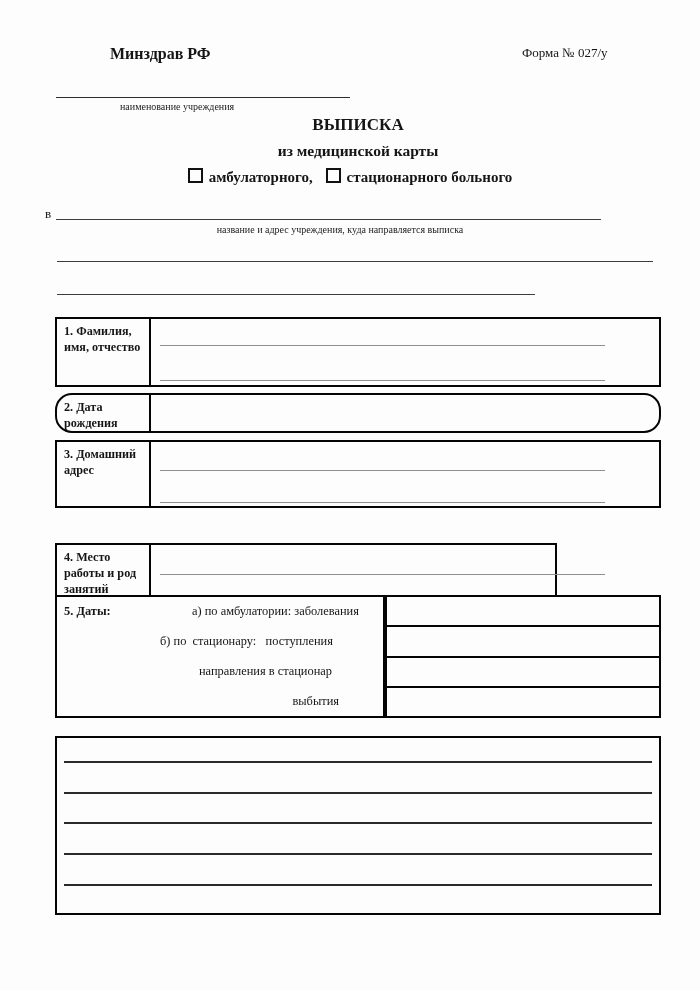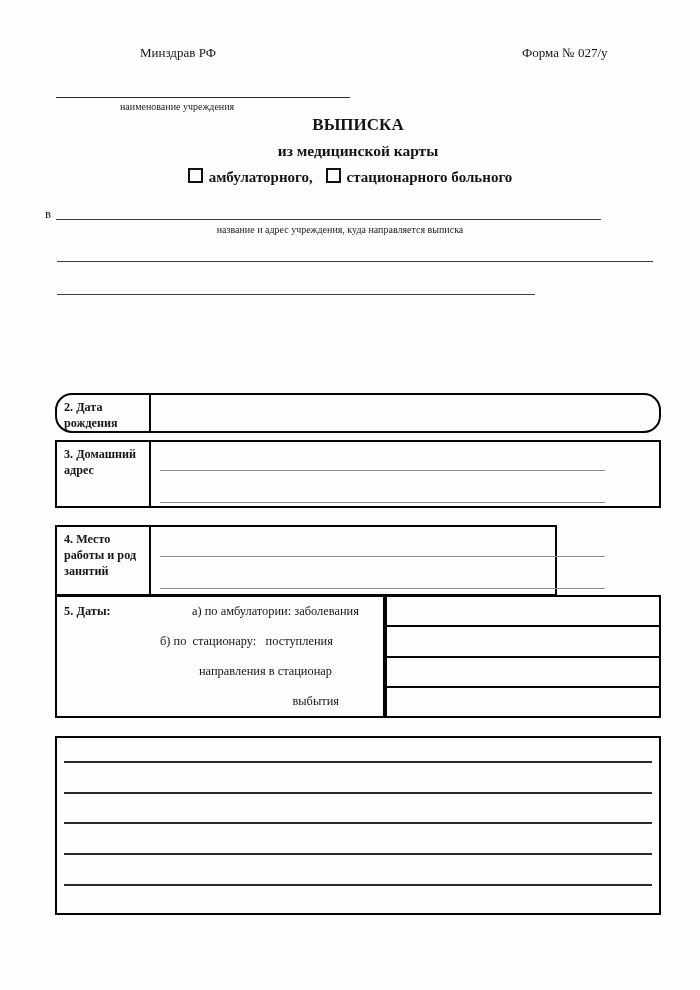--- a/index.html
+++ b/index.html
@@ -4,21 +4,21 @@
 <style>
   html,body{margin:0;padding:0;background:#ffffff;}
   .page{
     position:relative;width:700px;height:990px;background:#fdfdfd;
     font-family:"Liberation Serif","DejaVu Serif",serif;color:#151515;
     overflow:hidden;
   }
   .abs{position:absolute;box-sizing:border-box;}
 
   
-  .ministry{left:140px;top:45px;font-size:13px;}
+  .ministry{left:110px;top:45px;font-size:16px;font-weight:bold;}
   .formnum{left:522px;top:45px;font-size:13px;}
   .inst-line{left:56px;top:97px;width:294px;height:0;border-top:1.5px solid #2e2e2e;}
   .inst-caption{left:120px;top:101px;font-size:10px;color:#222;}
 
   
   .title{left:0;width:700px;text-align:center;font-weight:bold;}
   .title1{top:115px;font-size:17px;text-indent:16px;}
   .title2{top:142px;font-size:15.5px;text-indent:16px;}
   .title3{top:168px;font-size:15px;}
   .cbx{display:inline-block;width:11px;height:11px;border:2px solid #111;background:#fdfdfd;vertical-align:-1px;margin-right:6px;}
@@ -30,21 +30,21 @@
   .caption2{left:58px;top:224px;width:542px;text-align:center;text-indent:22px;font-size:10px;color:#222;}
   .hline{height:0;border-top:1.5px solid #3d3d3d;}
   .line2{left:57px;top:261px;width:596px;}
   .line3{left:57px;top:294px;width:478px;}
 
   
   .frow{border:2px solid #050505;display:flex;background:#fdfdfd;}
   .r1{left:55px;top:317px;width:606px;height:70px;}
   .r2{left:55px;top:393px;width:606px;height:40px;border-radius:17px;}
   .r3{left:55px;top:440px;width:606px;height:68px;}
-  .r4{left:55px;top:525px;width:502px;height:71px;justify-content:center;}
+  .r4{left:55px;top:543px;width:502px;height:71px;justify-content:center;}
   .flabel{width:94px;border-right:2px solid #050505;font-weight:bold;font-size:12.2px;line-height:1.3;padding:5px 3px 0 7px;box-sizing:border-box;}
   .fvalue{flex:1;position:relative;}
   .uline{position:absolute;left:9px;width:445px;height:0;border-top:1px solid #8f8f8f;}
   .u-r1a{top:26px;} .u-r1b{top:61px;}
   .u-r3a{top:28px;} .u-r3b{top:60px;}
   .u-r4a{top:29px;} .u-r4b{top:61px;}
 
   
   .row5{left:55px;top:595px;width:606px;height:123px;display:flex;}
   .dates-left{width:330px;border:2px solid #050505;display:flex;flex-direction:column;font-size:12.4px;box-sizing:border-box;background:#fdfdfd;}
@@ -85,20 +85,27 @@
   </div>
 
   <div class="abs v-row">
     <span>в</span>
     <span class="fill-line"></span>
   </div>
   <div class="abs caption2">название и адрес учреждения, куда направляется выписка</div>
   <div class="abs hline line2"></div>
   <div class="abs hline line3"></div>
 
+  <div class="abs frow r1">
+    <div class="flabel">1. Фамилия, имя, отчество</div>
+    <div class="fvalue">
+      <div class="uline u-r1a"></div>
+      <div class="uline u-r1b"></div>
+    </div>
+  </div>
 
   <div class="abs frow r2">
     <div class="flabel">2. Дата рождения</div>
     <div class="fvalue"></div>
   </div>
 
   <div class="abs frow r3">
     <div class="flabel">3. Домашний адрес</div>
     <div class="fvalue">
       <div class="uline u-r3a"></div>

